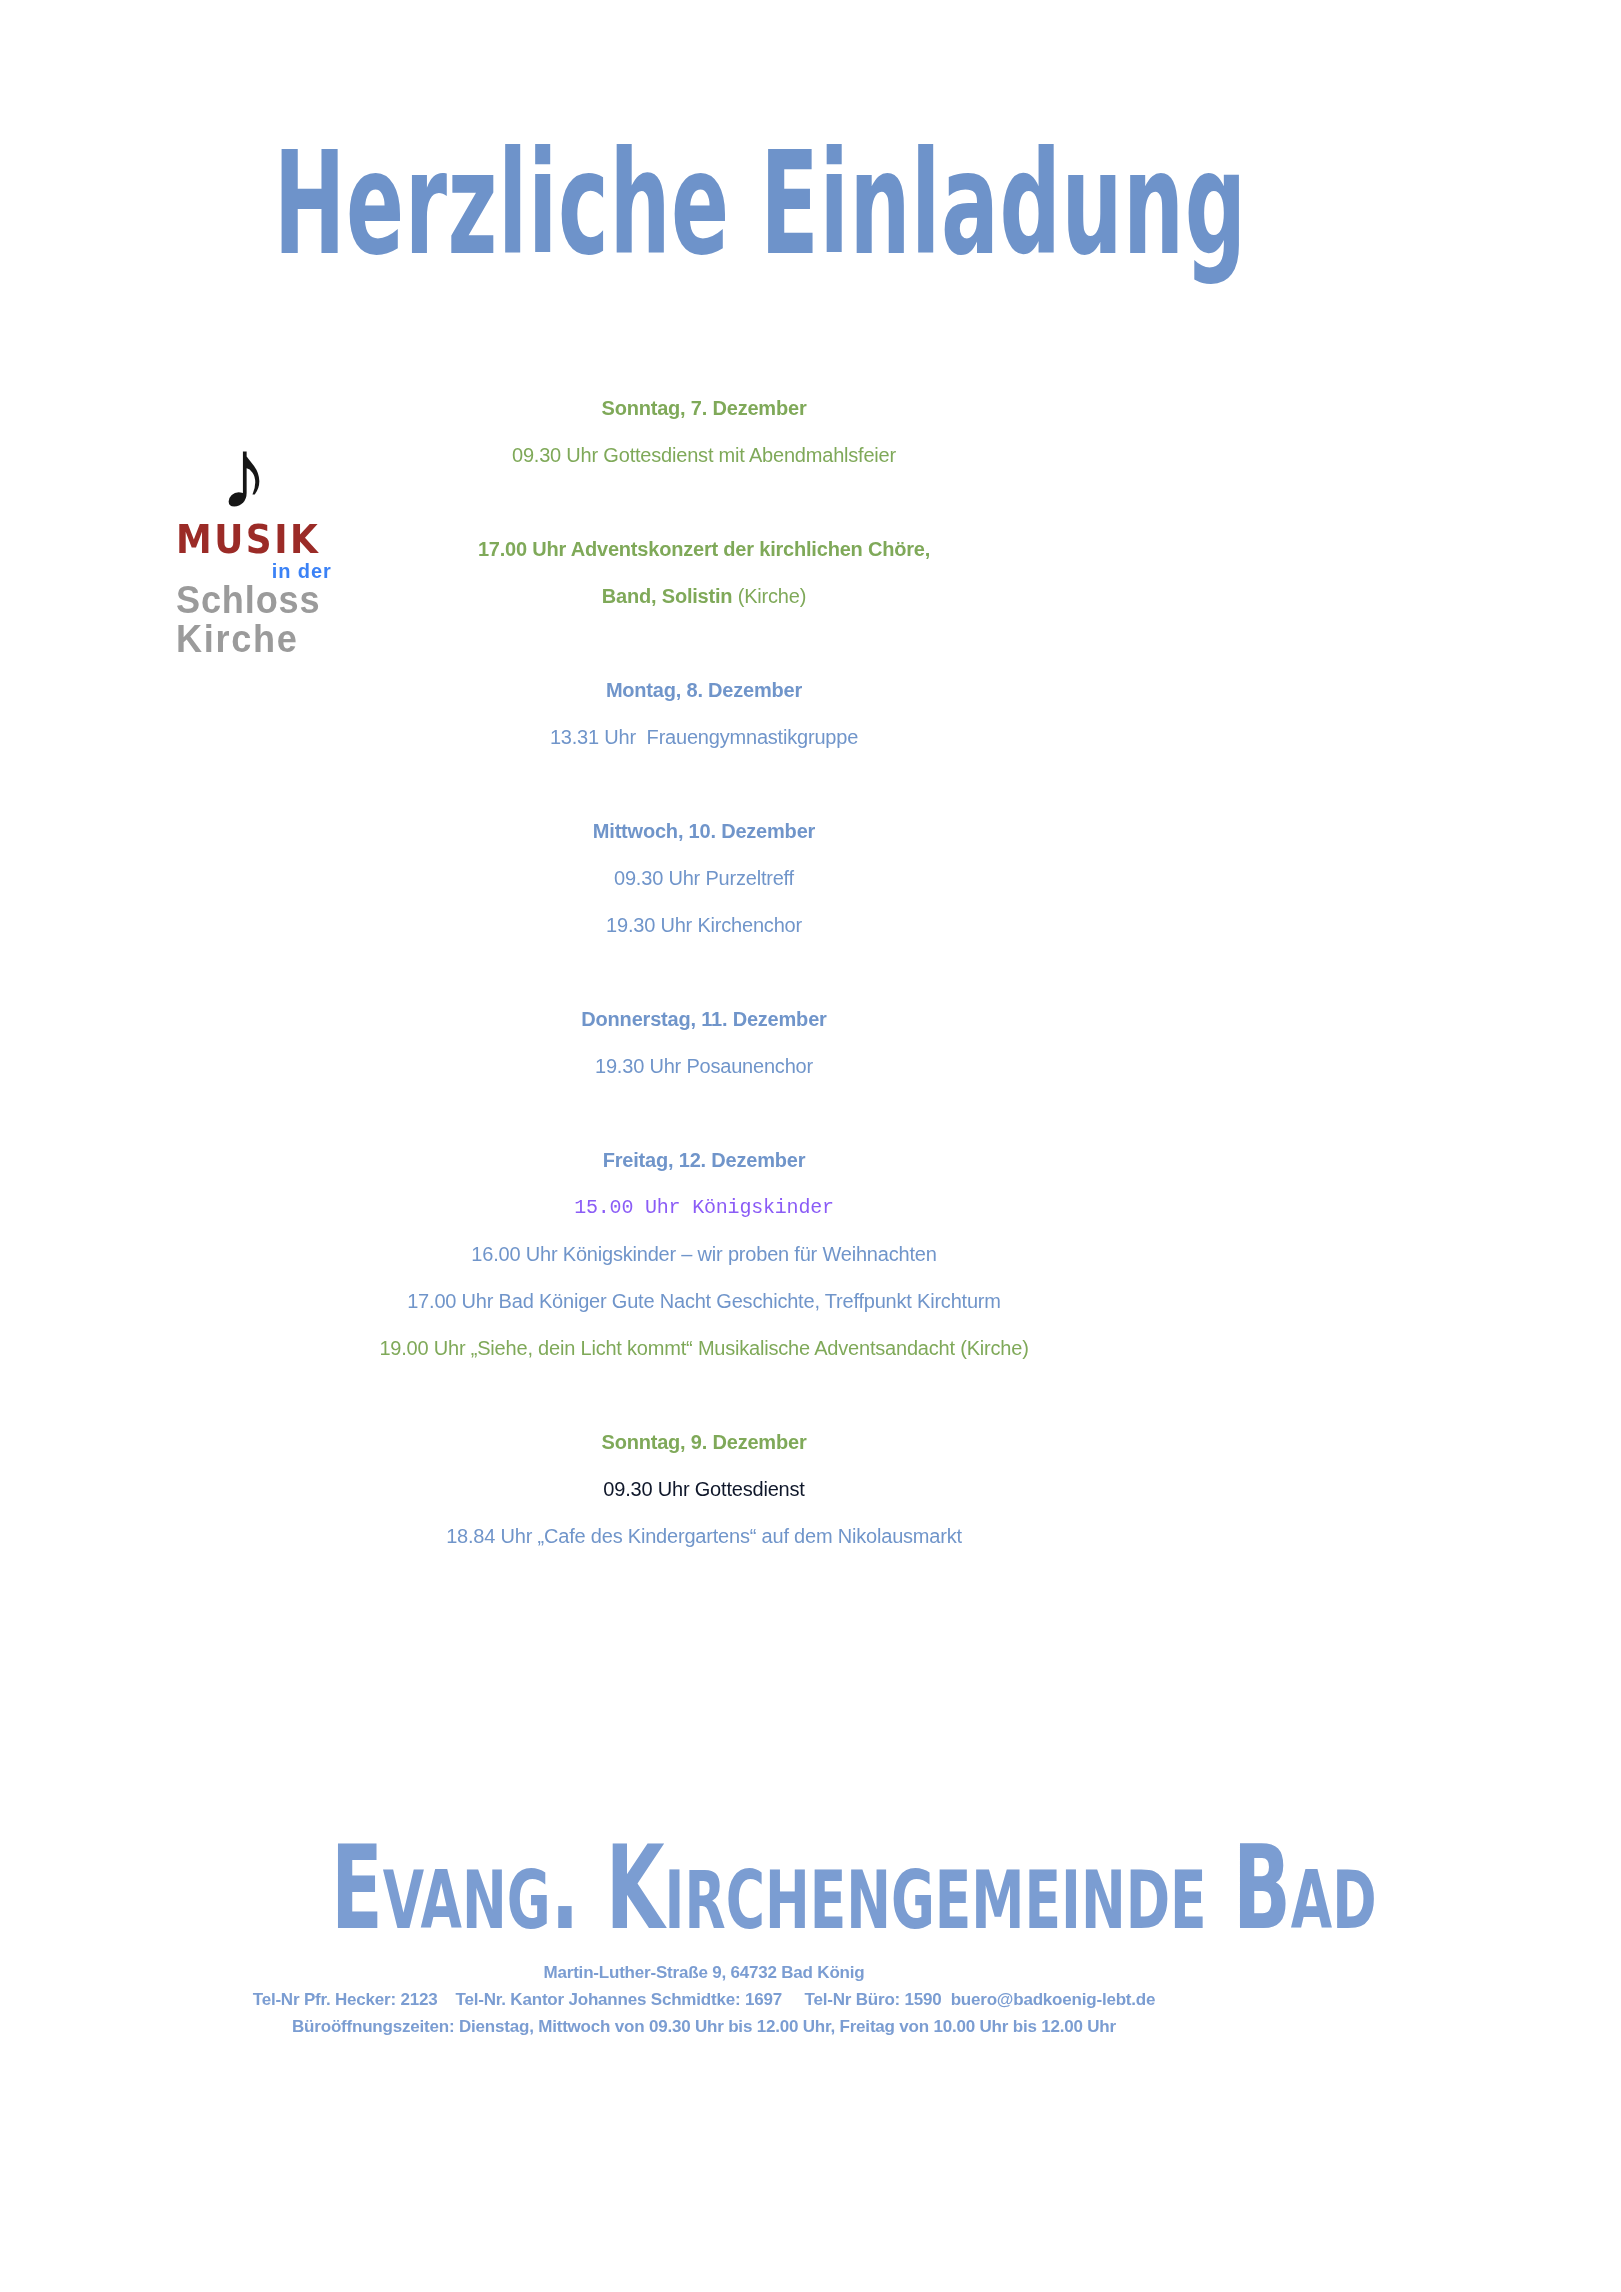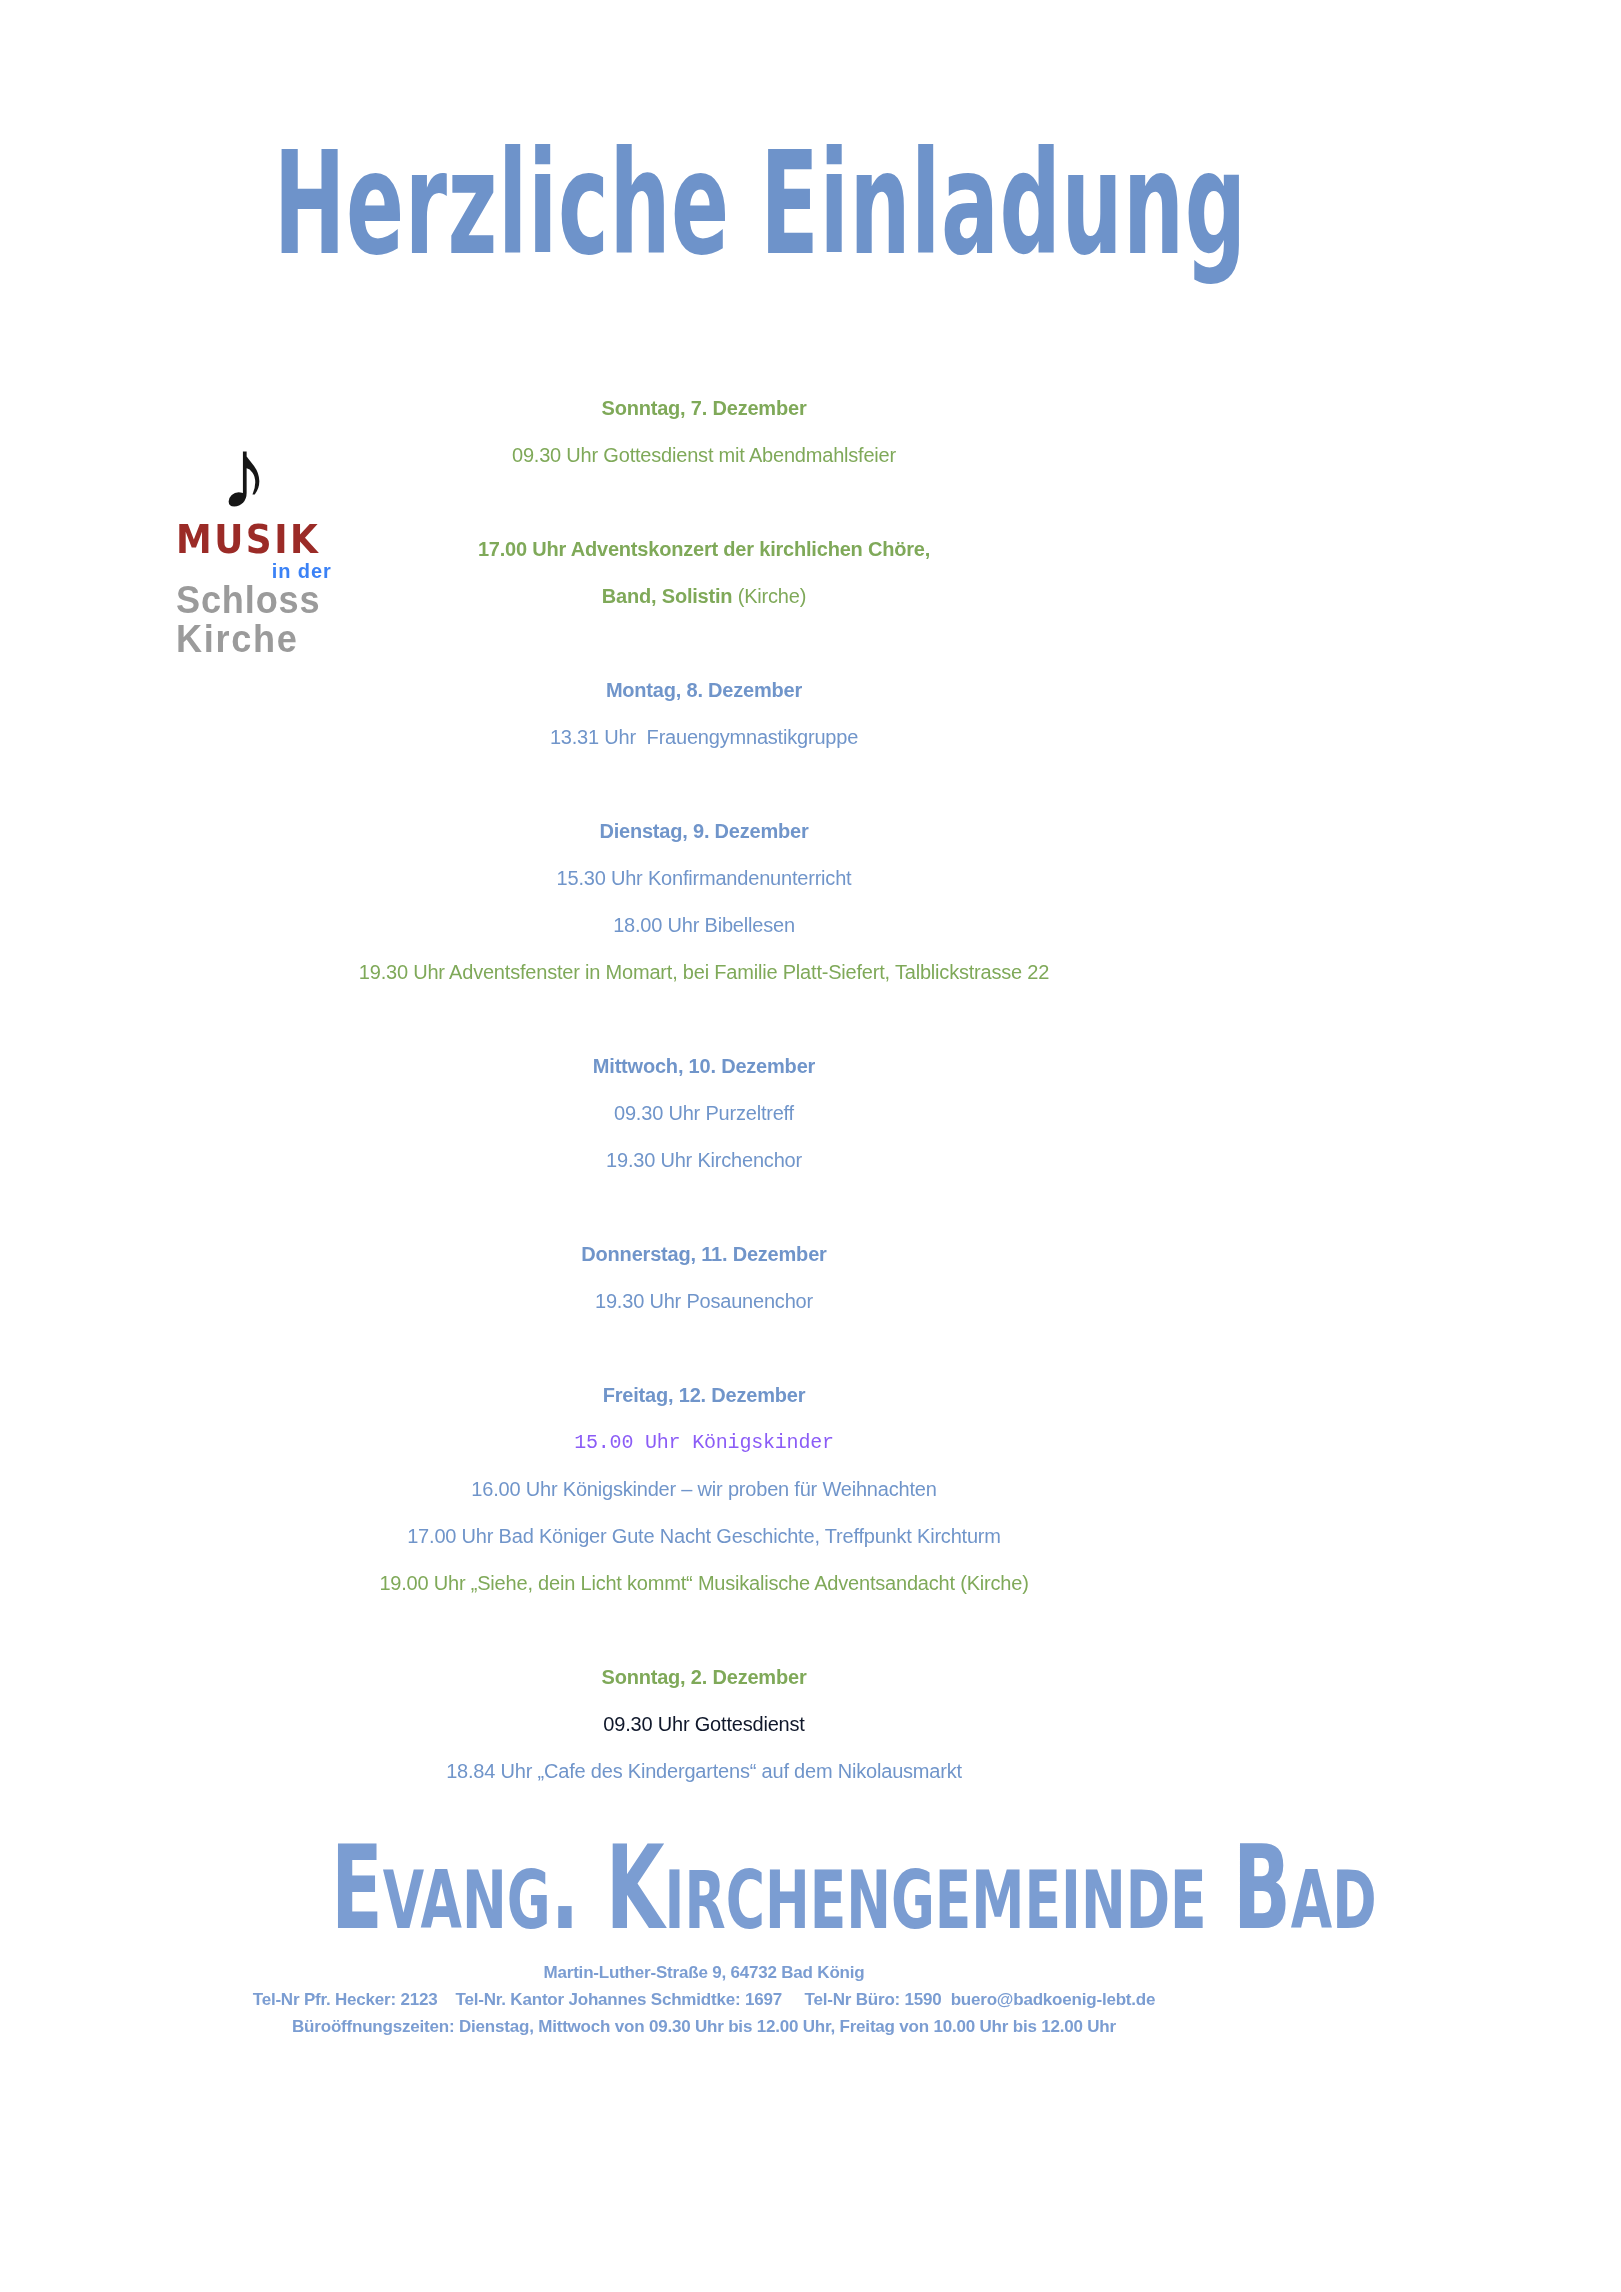--- a/index.html
+++ b/index.html
@@ -65,43 +65,37 @@
         <div class="line" style="color: rgb(127, 169, 89);"><span>09.30 Uhr Gottesdienst mit Abendmahlsfeier</span></div>
         <div class="line spacer"></div>
         <div class="line" style="color: rgb(127, 169, 89);"><span class="b">17.00 Uhr Adventskonzert der kirchlichen Chöre,</span></div>
         <div class="line" style="color: rgb(127, 169, 89);"><span class="b">Band, Solistin </span><span>(Kirche)</span></div>
       </div>
       <div class="event-block">
         <div class="line heading" style="color: rgb(112, 149, 202);">Montag, 8. Dezember</div>
         <div class="line" style="color: rgb(112, 149, 202);"><span>13.31 Uhr  Frauengymnastikgruppe</span></div>
       </div>
       <div class="event-block">
-        <div class="line heading" style="color: rgb(112, 149, 202);">Dienstag, 9. Dezember</div>
-        <div class="line" style="color: rgb(112, 149, 202);"><span>15.30 Uhr Konfirmandenunterricht</span></div>
-        <div class="line" style="color: rgb(112, 149, 202);"><span>18.00 Uhr Bibellesen</span></div>
-        <div class="line" style="color: rgb(127, 169, 89);"><span>19.30 Uhr Adventsfenster in Momart, bei Familie Platt-Siefert, Talblickstrasse 22</span></div>
-      </div>
-      <div class="event-block">
         <div class="line heading" style="color: rgb(112, 149, 202);">Mittwoch, 10. Dezember</div>
         <div class="line" style="color: rgb(112, 149, 202);"><span>09.30 Uhr Purzeltreff</span></div>
         <div class="line" style="color: rgb(112, 149, 202);"><span>19.30 Uhr Kirchenchor</span></div>
       </div>
       <div class="event-block">
         <div class="line heading" style="color: rgb(112, 149, 202);">Donnerstag, 11. Dezember</div>
         <div class="line" style="color: rgb(112, 149, 202);"><span>19.30 Uhr Posaunenchor</span></div>
       </div>
       <div class="event-block">
         <div class="line heading" style="color: rgb(112, 149, 202);">Freitag, 12. Dezember</div>
         <div class="line" style="color: #8b5cf6; font-family: Liberation Mono, monospace;"><span>15.00 Uhr Königskinder</span></div>
         <div class="line" style="color: rgb(112, 149, 202);"><span>16.00 Uhr Königskinder – wir proben für Weihnachten</span></div>
         <div class="line" style="color: rgb(112, 149, 202);"><span>17.00 Uhr Bad Königer Gute Nacht Geschichte, Treffpunkt Kirchturm</span></div>
         <div class="line" style="color: rgb(127, 169, 89);"><span>19.00 Uhr „Siehe, dein Licht kommt“ Musikalische Adventsandacht (Kirche)</span></div>
       </div>
       <div class="event-block">
-        <div class="line heading" style="color: rgb(127, 169, 89);">Sonntag, 2. Dezember</div>
+        <div class="line heading" style="color: rgb(127, 169, 89);">Sonntag, 9. Dezember</div>
         <div class="line" style="color: #0f172a;"><span>09.30 Uhr Gottesdienst</span></div>
         <div class="line" style="color: rgb(112, 149, 202);"><span>18.84 Uhr „Cafe des Kindergartens“ auf dem Nikolausmarkt</span></div>
       </div>
     </div>
 
   <div class="footer">
     <span class="org">Evang. Kirchengemeinde Bad König</span>
     <div class="footer-small">
       <div class="fl">Martin-Luther-Straße 9, 64732 Bad König</div>
       <div class="fl">Tel-Nr Pfr. Hecker: 2123    Tel-Nr. Kantor Johannes Schmidtke: 1697     Tel-Nr Büro: 1590  buero@badkoenig-lebt.de</div>

